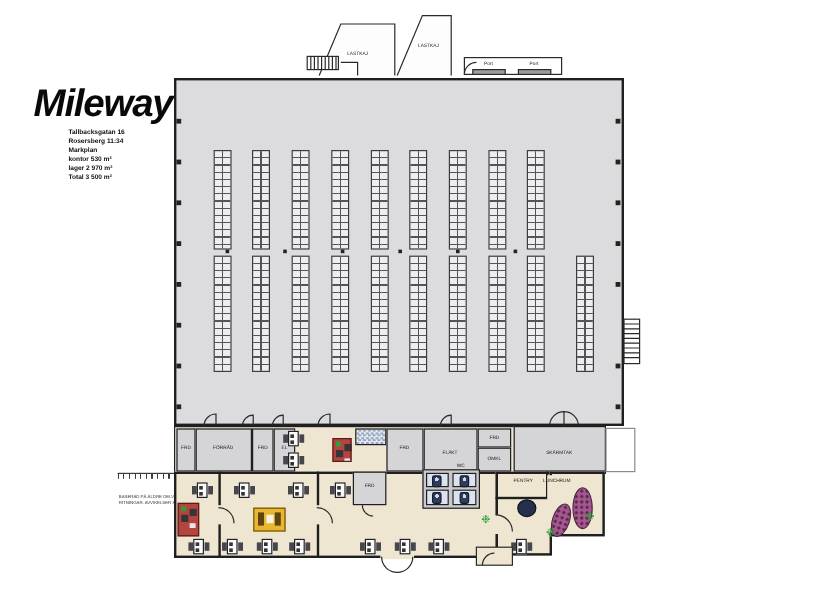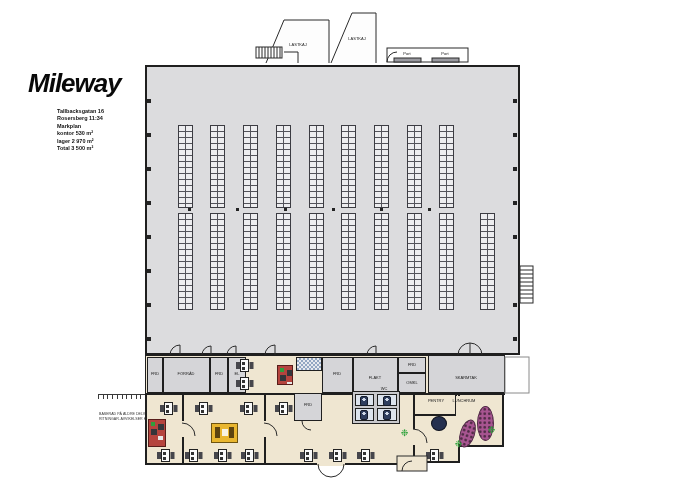--- a/index.html
+++ b/index.html
@@ -1,21 +1,21 @@
 <!DOCTYPE html>
 <html><head>
 <meta charset="utf-8">
 <title>Mileway</title>
 <style>
   html,body{margin:0;padding:0;background:#ffffff;}
   .page{position:relative;width:700px;height:495px;background:#ffffff;overflow:hidden;
         font-family:"Liberation Sans","DejaVu Sans",sans-serif;color:#1a1a1a;}
   .abs{position:absolute;}
   
-  .logo{position:absolute;left:28px;top:68px;font-size:26px;font-weight:800;font-style:italic;
+  .logo{position:absolute;left:28px;top:68px;font-size:32px;font-weight:800;font-style:italic;
         letter-spacing:-1px;color:#090909;}
   .addr{position:absolute;left:57px;top:108px;font-size:5.5px;font-weight:bold;line-height:7.4px;color:#111;}
   .addr span{display:block;white-space:nowrap;}
   
   .warehouse{position:absolute;left:145px;top:65px;width:375px;height:290px;
              background:#dcdcde;border:2px solid #1f1f1f;box-sizing:border-box;z-index:1;}
   .band{position:absolute;left:145px;top:355px;width:360px;height:40px;
         background:#efe6d1;border:1.5px solid #1f1f1f;box-sizing:border-box;z-index:1;}
   .officeA{position:absolute;left:145px;top:393px;width:270px;height:72px;
            background:#efe6d1;border:2px solid #1f1f1f;box-sizing:border-box;z-index:1;}

